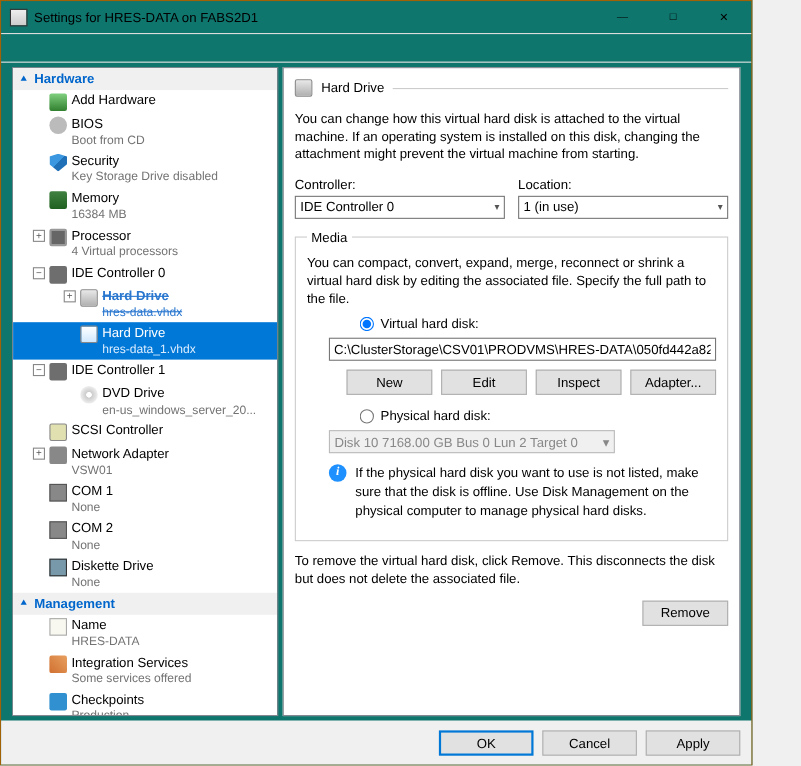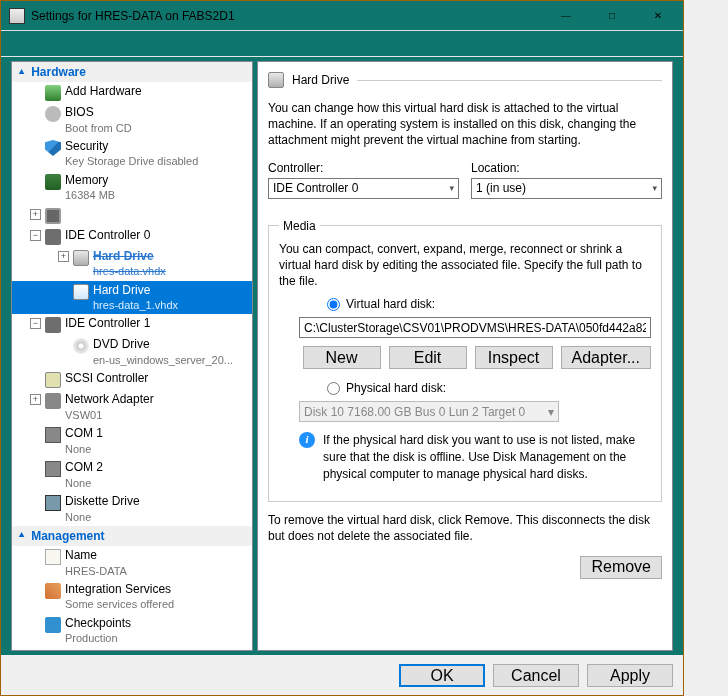--- a/index.html
+++ b/index.html
@@ -61,37 +61,37 @@
   .content { flex: 1; margin: 4px 10px 4px 2px; border: 1px solid #828790; background: #fff; padding: 10px 10px; overflow-y: auto; }
   .content::-webkit-scrollbar { width: 17px; }
   .content::-webkit-scrollbar-track { background: #f0f0f0; }
   .content::-webkit-scrollbar-thumb { background: #cdcdcd; }
   
   .c-hdr { display: flex; align-items: center; gap: 8px; margin-bottom: 12px; }
   .c-hdr .line { flex: 1; height: 1px; background: #ccc; }
   
   .c-text { margin-bottom: 12px; line-height: 1.35; }
   
-  .row2 { display: flex; gap: 12px; margin-bottom: 20px; }
+  .row2 { display: flex; gap: 12px; margin-bottom: 10px; }
   .row2 .col { flex: 1; }
   .row2 label { display: block; margin-bottom: 3px; }
   .select { width: 100%; border: 1px solid #777; height: 21px; padding: 0 4px; background: #fff; display: flex; align-items: center; justify-content: space-between; }
   .select .chev { font-size: 9px; color: #555; }
   
   fieldset { border: 1px solid #ccc; padding: 8px 10px 18px; margin-bottom: 10px; }
   legend { padding: 0 4px; }
   .fs-text { margin-bottom: 8px; line-height: 1.35; }
   
   .radio-row { display: flex; align-items: center; gap: 6px; margin-bottom: 6px; margin-left: 48px; }
   input[type=radio] { width: 13px; height: 13px; }
   
   .path-input { width: calc(100% - 20px); margin-left: 20px; border: 1px solid #777; height: 21px; padding: 0 4px; font-size: 12px; font-family: inherit; }
   
   .btn-row { display: flex; gap: 8px; justify-content: flex-end; margin: 8px 0 12px 20px; }
-  .btn { min-width: 78px; height: 23px; border: 1px solid #adadad; background: #e1e1e1; font-size: 16px; font-family: inherit; padding: 0 10px; }
+  .btn { min-width: 78px; height: 23px; border: 1px solid #adadad; background: #e1e1e1; font-size: 12px; font-family: inherit; padding: 0 10px; }
   .btn.primary { border-color: #0078d7; border-width: 2px; background: #e1e1e1; }
   
   .disabled-select { width: 260px; margin-left: 20px; border: 1px solid #bbb; height: 21px; padding: 0 4px; background: #f0f0f0; color: #888; display: flex; align-items: center; justify-content: space-between; margin-bottom: 10px; }
   
   .info-row { display: flex; gap: 8px; margin-left: 20px; line-height: 1.4; }
   
   .footer { height: 40px; display: flex; align-items: center; justify-content: flex-end; gap: 8px; padding: 0 10px; border-top: 1px solid transparent; background: #f0f0f0; }
 </style>
 </head>
 <body>
@@ -151,20 +151,24 @@
           <span class="ico ico-mem"></span>
         <div class="lbls">
             <span class="lbl1">Memory</span>
             <span class="lbl2">16384 MB</span>
           </div>
       </div>
 
       <div class="tree-item indent1">
         <span class="exp">+</span>
           <span class="ico ico-cpu"></span>
+        <div class="lbls">
+            <span class="lbl1">Processor</span>
+            <span class="lbl2">4 Virtual processors</span>
+          </div>
       </div>
 
       <div class="tree-item indent1">
         <span class="exp">−</span>
           <span class="ico ico-ctrl"></span>
         <div class="lbls">
             <span class="lbl1">IDE Controller 0</span>
           </div>
       </div>
 

